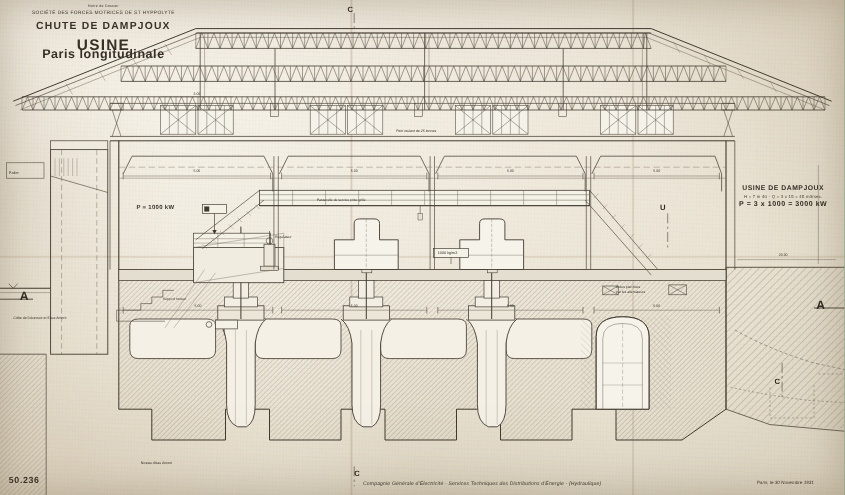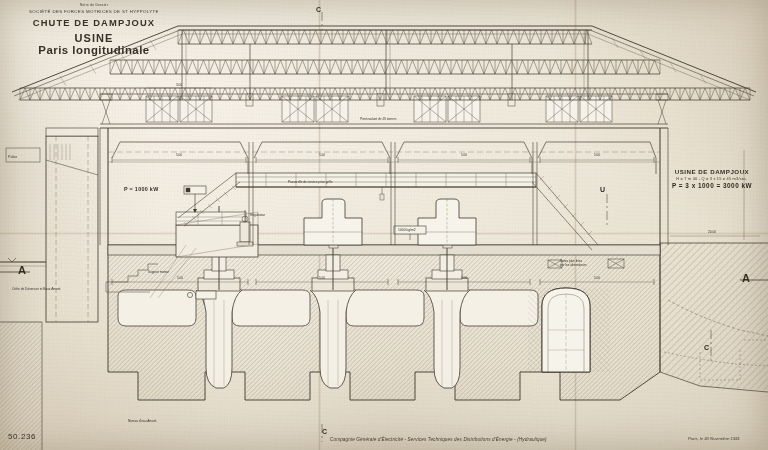--- a/index.html
+++ b/index.html
@@ -35,30 +35,30 @@
     box-shadow:inset 0 0 34px rgba(110,92,62,.30), inset 0 0 90px rgba(110,92,62,.14);}
 
   svg#drw{position:absolute;left:0;top:0;width:768px;height:450px;}
   svg#drw text{font-family:"Liberation Sans", sans-serif;fill:#3a332a;}
 
   
   .tb{position:absolute;text-align:center;white-space:nowrap;color:#363027;}
   #t-soc{left:24px;top:3px;width:140px;font-size:3.2px;letter-spacing:.25px;}
   #t-org{left:14px;top:9px;width:160px;font-size:4.4px;letter-spacing:.35px;}
   #t-chute{left:8px;top:17px;width:172px;font-size:9.4px;font-weight:700;letter-spacing:1.1px;}
-  #t-usine{left:8px;top:32px;width:172px;font-size:11px;font-weight:700;letter-spacing:1.1px;}
+  #t-usine{left:8px;top:32px;width:172px;font-size:14px;font-weight:700;letter-spacing:1.1px;}
   #t-coupe{left:2px;top:44px;width:184px;font-size:11.4px;font-weight:700;letter-spacing:.5px;}
   #t-scale{left:8px;top:59px;width:172px;font-size:8px;font-weight:700;letter-spacing:.6px;}
 
   #rb{position:absolute;left:660px;top:168px;width:104px;text-align:center;white-space:nowrap;}
   #rb-1{font-size:6.2px;font-weight:700;letter-spacing:.5px;color:#363027;}
   #rb-2{font-size:3.9px;letter-spacing:.2px;color:#443c30;margin-top:1px;}
   #rb-3{font-size:6.4px;font-weight:700;letter-spacing:.5px;color:#2f2920;margin-top:1px;}
 
-  #docnum{position:absolute;left:8px;top:432px;font-size:8px;font-weight:400;letter-spacing:.6px;color:#2f2920;}
+  #docnum{position:absolute;left:8px;top:432px;font-size:8px;font-weight:700;letter-spacing:.6px;color:#2f2920;}
   #footer-c{position:absolute;left:330px;top:437px;font-size:4.6px;font-style:italic;letter-spacing:.15px;color:#3b342a;white-space:nowrap;}
   #footer-d{position:absolute;left:688px;top:436px;font-size:4.2px;font-style:italic;color:#3b342a;white-space:nowrap;}
 
   .lbl{position:absolute;white-space:nowrap;color:#35302a;}
   #lbl-p1000{left:124px;top:186px;font-size:5.4px;font-weight:700;letter-spacing:.3px;}
   #lbl-pal{left:8px;top:155px;font-size:3.6px;}
   #lbl-crete{left:12px;top:287px;font-size:3.2px;}
   #lbl-legend{left:560px;top:260px;font-size:3.1px;line-height:1.25;}
   #lbl-pass{left:360px;top:117px;font-size:3.2px;font-style:italic;}
   #lbl-pont{left:288px;top:180px;font-size:3.1px;}

